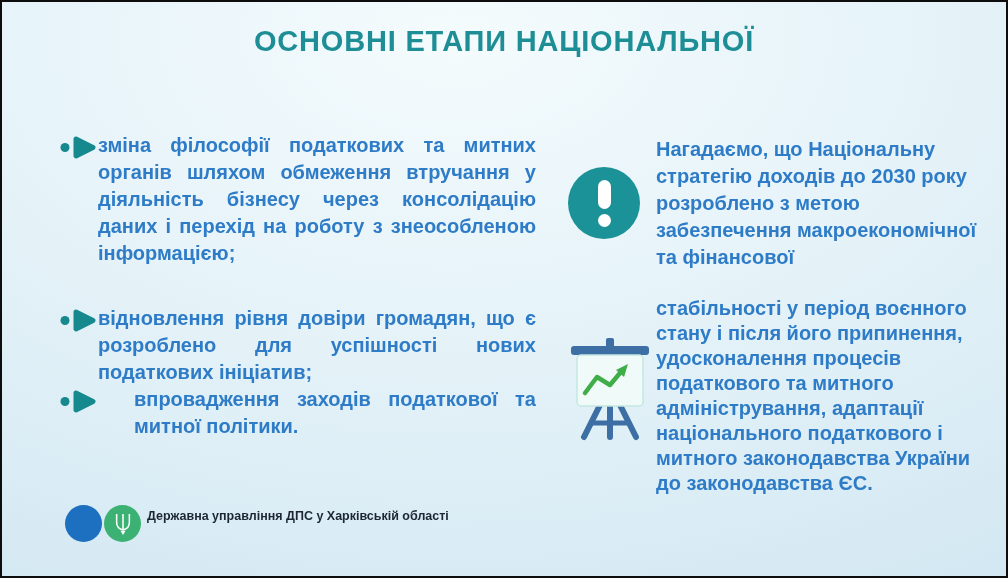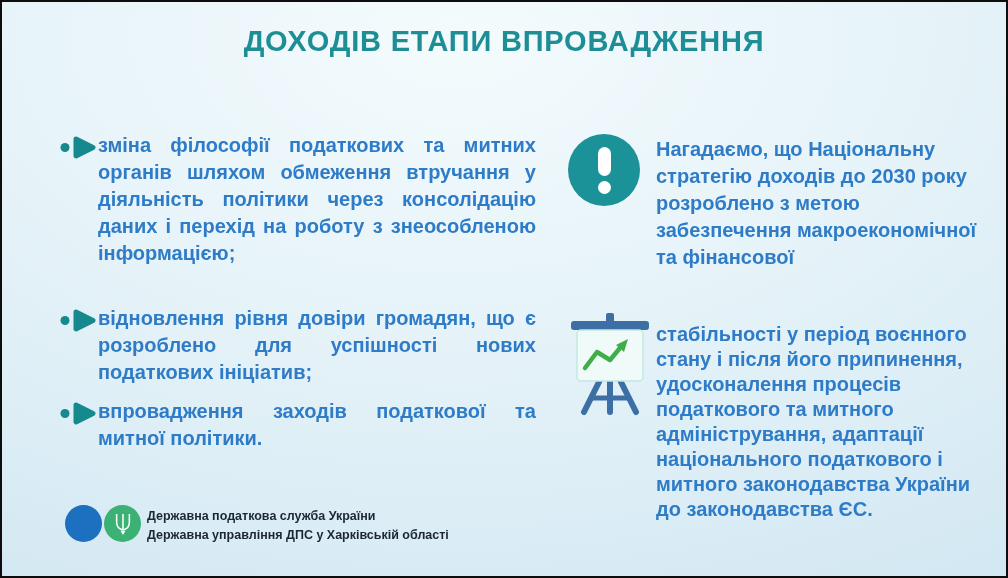--- a/index.html
+++ b/index.html
@@ -14,24 +14,24 @@
     color:#1e8e96;font-size:29px;line-height:31px;font-weight:700;letter-spacing:0.8px;
   }
   .title span{display:block;}
 
   .bullet{position:absolute;left:58px;width:476px;display:flex;}
   .bullet .bicon{flex:0 0 38px;margin-top:2px;}
   .bullet p{
     margin:0;flex:1;text-align:justify;color:#2e7cc7;font-weight:700;
     font-size:20px;line-height:27px;
   }
-  .b1{top:130px;} .b2{top:303px;} .b3{top:396px;}
+  .b1{top:130px;} .b2{top:303px;} .b3{top:384px;gap:36px;}
 
-  .note{position:absolute;left:566px;display:flex;align-items:flex-start;}
-  .n1{top:132px;} .n2{top:310px;}
+  .note{position:absolute;left:566px;display:flex;align-items:center;}
+  .n1{top:132px;} .n2{top:284px;}
   .note .icon-col{flex:0 0 88px;}
   .note p{margin:0;width:332px;color:#2e7cc7;font-weight:700;font-size:20px;}
   .n1 p{line-height:27px;padding-top:2px;}
   .n2 p{line-height:25px;padding-top:10px;}
 
   .badge{width:72px;height:72px;border-radius:50%;background:#1b9198;position:relative;}
   .badge::before{content:"";position:absolute;left:50%;top:13px;width:13px;height:29px;
     margin-left:-6.5px;border-radius:7px;background:#fff;}
   .badge::after{content:"";position:absolute;left:50%;bottom:12px;width:13px;height:13px;
     margin-left:-6.5px;border-radius:50%;background:#fff;}
@@ -42,29 +42,29 @@
     display:flex;align-items:center;justify-content:center;}
   .footer-text{margin-left:6px;padding-top:2px;color:#1c2733;font-size:12.5px;
     line-height:19px;font-weight:700;}
 </style>
 </head>
 <body>
 
 <div class="slide">
 
   <h1 class="title">
-    <span>ДОХОДІВ ЕТАПИ ВПРОВАДЖЕННЯ</span>
+    <span>ОСНОВНІ ЕТАПИ НАЦІОНАЛЬНОЇ</span>
   </h1>
 
   <div class="bullet b1">
     <svg class="bicon" width="38" height="27" viewBox="0 0 38 27">
       <circle cx="5" cy="13.5" r="4.5" fill="#15898e"></circle>
       <path d="M16 5 L33 13.5 L16 22 Z" fill="#15898e" stroke="#15898e" stroke-width="5" stroke-linejoin="round"></path>
     </svg>
-    <p>зміна філософії податкових та митних органів шляхом обмеження втручання у діяльність політики через консолідацію даних і перехід на роботу з знеособленою інформацією;</p>
+    <p>зміна філософії податкових та митних органів шляхом обмеження втручання у діяльність бізнесу через консолідацію даних і перехід на роботу з знеособленою інформацією;</p>
   </div>
 
   <div class="bullet b2">
     <svg class="bicon" width="38" height="27" viewBox="0 0 38 27">
       <circle cx="5" cy="13.5" r="4.5" fill="#15898e"></circle>
       <path d="M16 5 L33 13.5 L16 22 Z" fill="#15898e" stroke="#15898e" stroke-width="5" stroke-linejoin="round"></path>
     </svg>
     <p>відновлення рівня довіри громадян, що є розроблено для успішності нових податкових ініціатив;</p>
   </div>
 
@@ -104,18 +104,17 @@
     <div class="circle-blue"></div>
     <div class="circle-green">
       <svg width="20" height="24" viewBox="0 0 22 26">
         <path d="M4 2 v9 c0 5 2.5 7.5 7 8.5" fill="none" stroke="#fff" stroke-width="1.7"></path>
         <path d="M18 2 v9 c0 5 -2.5 7.5 -7 8.5" fill="none" stroke="#fff" stroke-width="1.7"></path>
         <path d="M11 2 v17" fill="none" stroke="#fff" stroke-width="1.7"></path>
         <path d="M11 25 l-2.8 -4.5 h5.6 z" fill="#fff"></path>
       </svg>
     </div>
     <div class="footer-text">
-      <div>Державна податкова служба України</div>
       <div>Державна управління ДПС у Харківській області</div>
     </div>
   </div>
 
 </div>
 
 </body></html>

